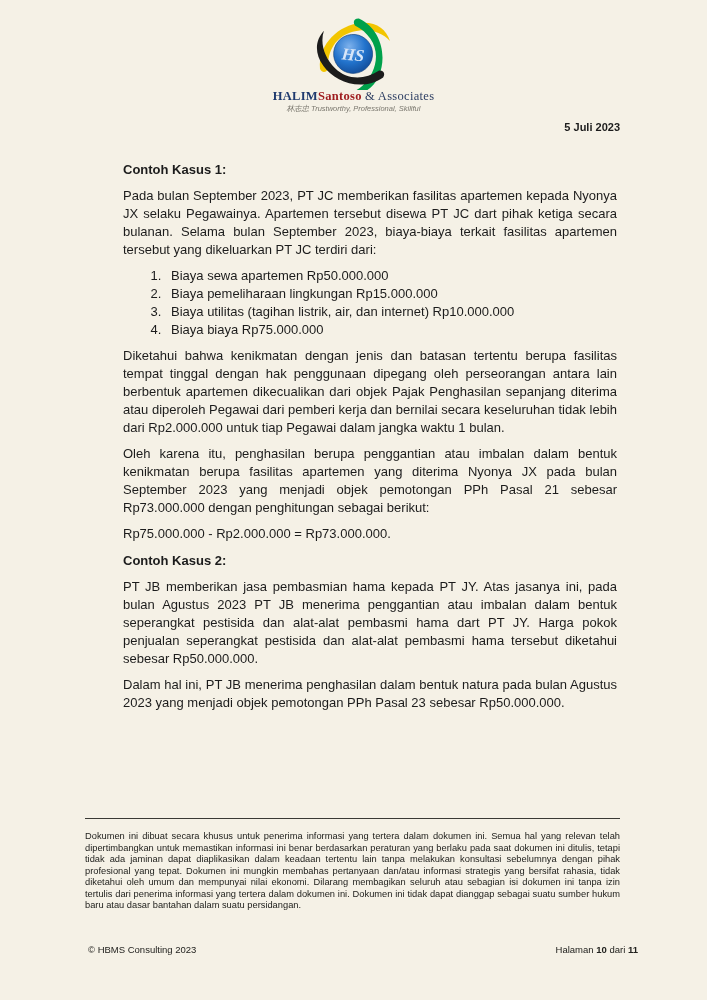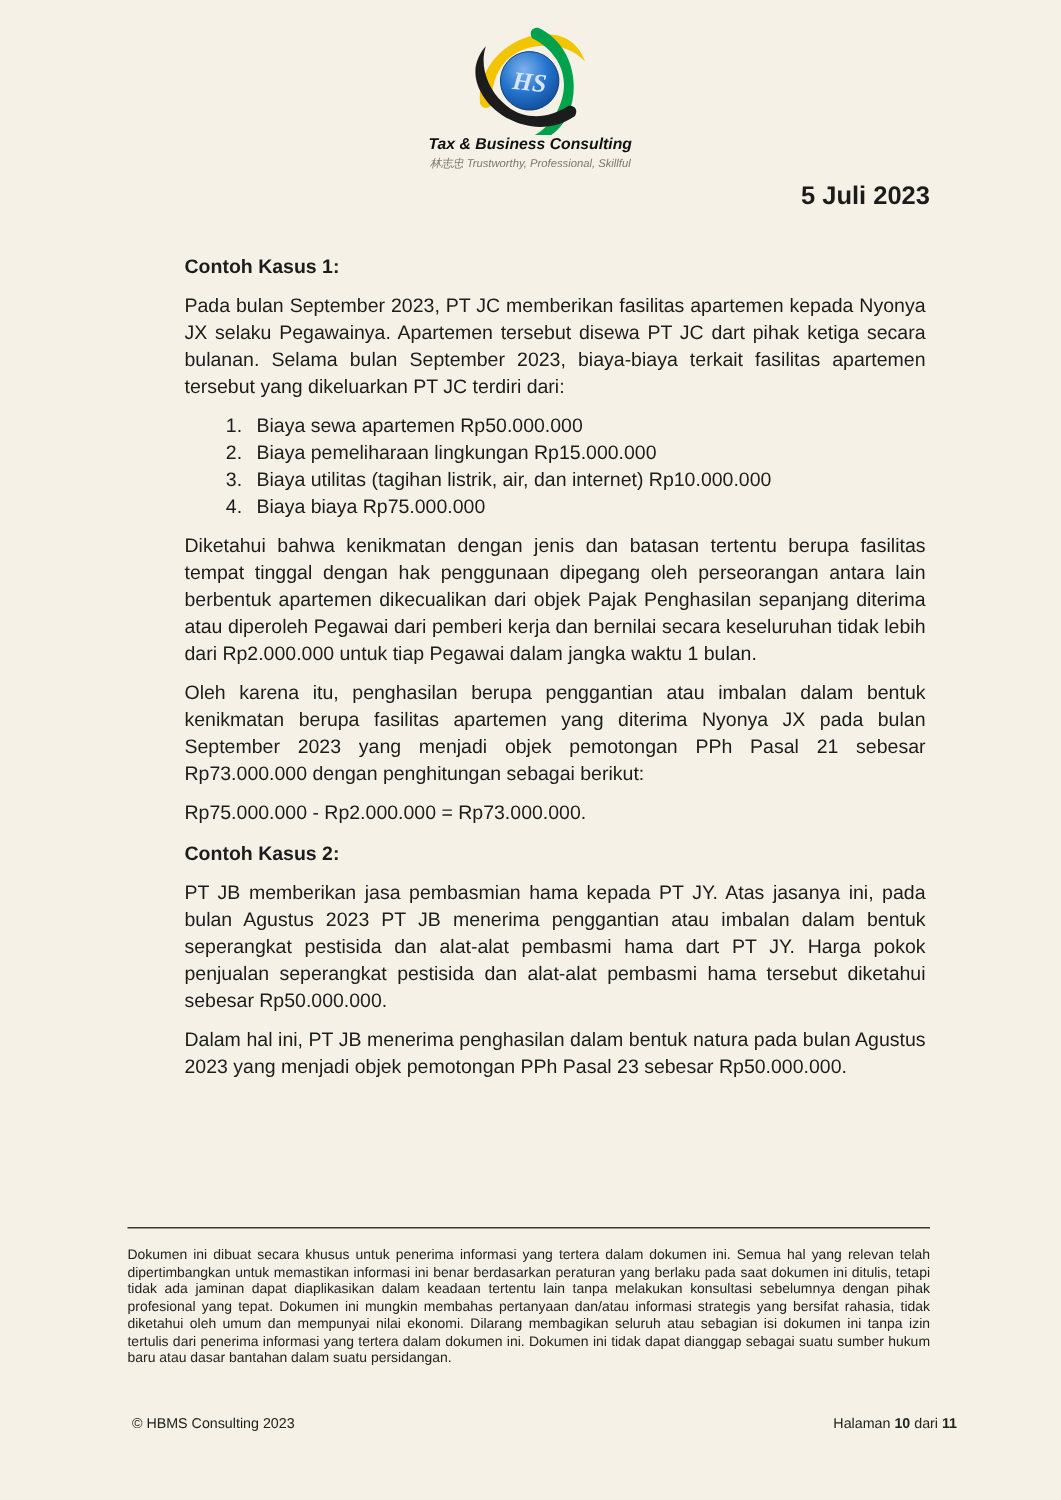--- a/index.html
+++ b/index.html
@@ -43,21 +43,21 @@
     font-size: 17px;
     line-height: 26px;
     border-bottom: 2px solid #6b6b63;
     padding-bottom: 8px;
   }
   .title-line { white-space: nowrap; }
   .date-line {
     margin: 7px 87px 0 0;
     text-align: right;
     font-weight: bold;
-    font-size: 17px;
+    font-size: 11px;
   }
   
   .body-text {
     margin: 26px 90px 0 123px;
     font-size: 13px;
     line-height: 18px;
     text-align: justify;
   }
   .case-heading { font-weight: bold; margin-bottom: 8px; text-align: left; margin-top: 28px; }
   .para { margin-bottom: 8px; }
@@ -116,21 +116,21 @@
 
         <path fill="#00a14b" transform="rotate(114)" d="M -34 14 C -36 -12 -14 -30 6 -32 C 22 -33.5 32 -26 36 -14 C 27 -24 12 -27 -2 -23 C -18 -18.5 -27 -4 -26 14 C -28 18 -32 18 -34 14 Z"></path>
 
         <path fill="#1c1c1c" transform="rotate(234)" d="M -34 14 C -36 -12 -14 -30 6 -32 C 22 -33.5 32 -26 36 -14 C 27 -24 12 -27 -2 -23 C -18 -18.5 -27 -4 -26 14 C -28 18 -32 18 -34 14 Z"></path>
 
         <circle cx="-1" cy="-1" r="19.5" fill="url(#ballGrad)" stroke="#0d3d7a" stroke-width="0.6"></circle>
         <text x="-1" y="5.5" text-anchor="middle" font-size="17" font-weight="bold" font-style="italic" font-family="Liberation Serif, serif" fill="#d8e6f8">HS</text>
       </g>
     </svg>
 
-    <div class="tagline1">Tax &amp; Business Consulting</div>
+    <div class="company-line"><span class="company-halim">HALIM</span><span class="company-santoso">Santoso</span><span class="company-rest"> &amp; Associates</span></div>
     <div class="tagline2">林志忠 Trustworthy, Professional, Skillful</div>
   </div>
 
 
   <div class="date-line">5 Juli 2023</div>
 
   <div class="body-text">
 
     <div class="case-heading">Contoh Kasus 1:</div>
     <p class="para">Pada bulan September 2023, PT JC memberikan fasilitas apartemen kepada Nyonya JX selaku Pegawainya. Apartemen tersebut disewa PT JC dart pihak ketiga secara bulanan. Selama bulan September 2023, biaya-biaya terkait fasilitas apartemen tersebut yang dikeluarkan PT JC terdiri dari:</p>

